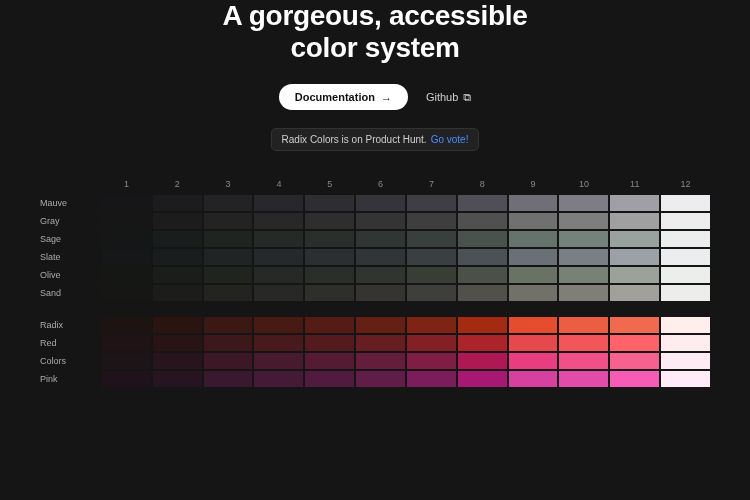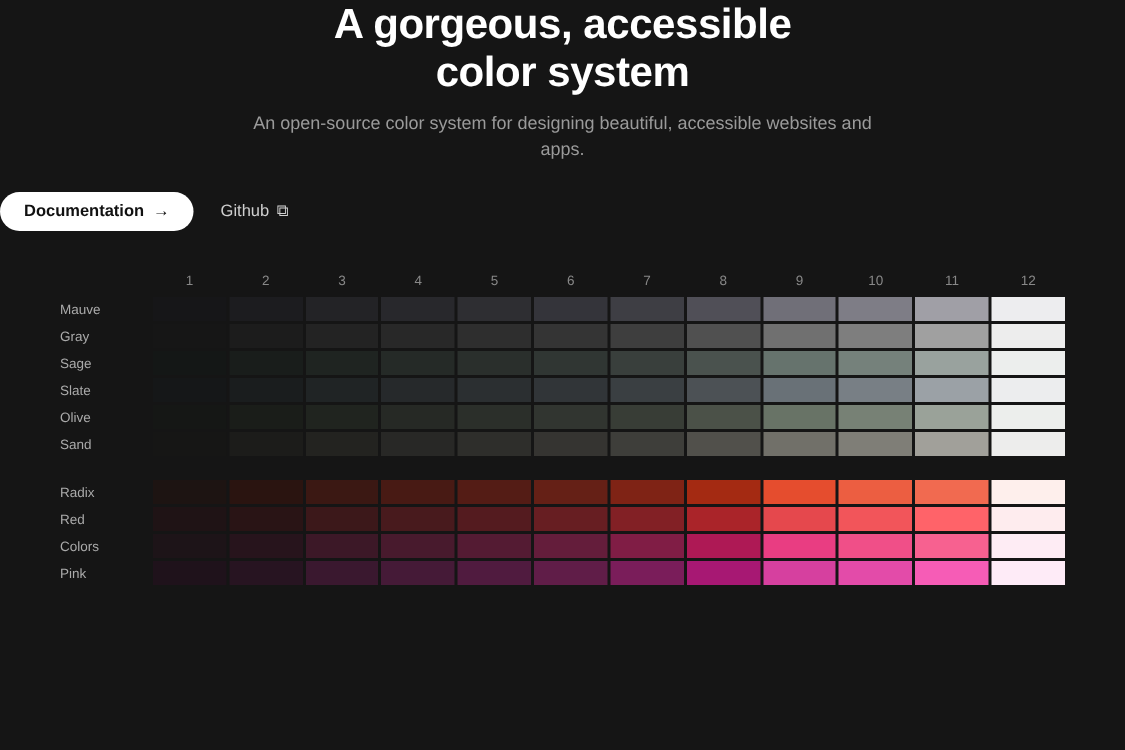--- a/index.html
+++ b/index.html
@@ -26,21 +26,21 @@
   font-size: 12px;
   color: #9a9a9a;
   max-width: 420px;
   margin-left: auto;
   margin-right: auto;
   line-height: 1.4;
 }
 .cta {
   margin-top: 20px;
   display: flex;
-  justify-content: flex-start;
+  justify-content: center;
   align-items: center;
   gap: 18px;
 }
 .btn-primary {
   background: #fff;
   color: #111;
   border: none;
   border-radius: 16px;
   padding: 7px 16px;
   font-size: 11px;
@@ -114,30 +114,33 @@
 }
 </style>
 </head>
 <body>
 
 <div class="hero">
   <h1 class="title">
     <span>A gorgeous, accessible</span><br>
     <span>color system</span>
   </h1>
-  <p class="subtitle">An open-source color system for designing beautiful, accessible websites and apps.</p>
   <div class="cta">
     <button class="btn-primary">
       <span>Documentation</span>
       <span class="arrow">→</span>
     </button>
     <button class="btn-secondary">
       <span>Github</span>
       <span>⧉</span>
     </button>
+  </div>
+  <div class="banner">
+    <span>Radix Colors is on Product Hunt.</span>
+    <a href="#">Go vote!</a>
   </div>
 </div>
 
 <div class="palette-wrap">
   <div class="col-headers" id="col-headers">
       <div></div>
       <div class="head">1</div>
       <div class="head">2</div>
       <div class="head">3</div>
       <div class="head">4</div>

